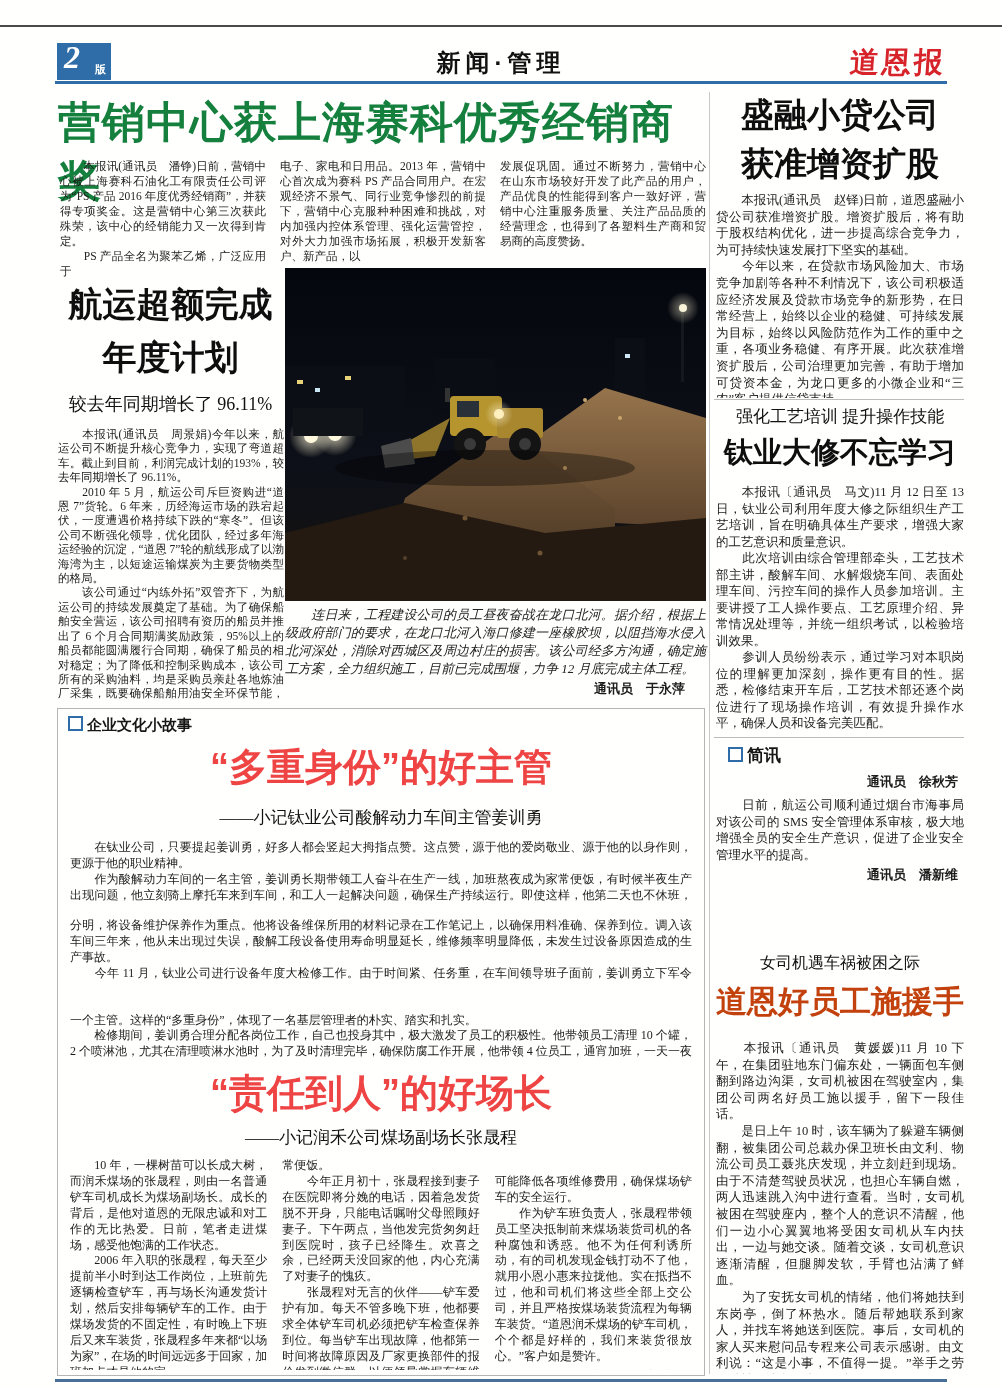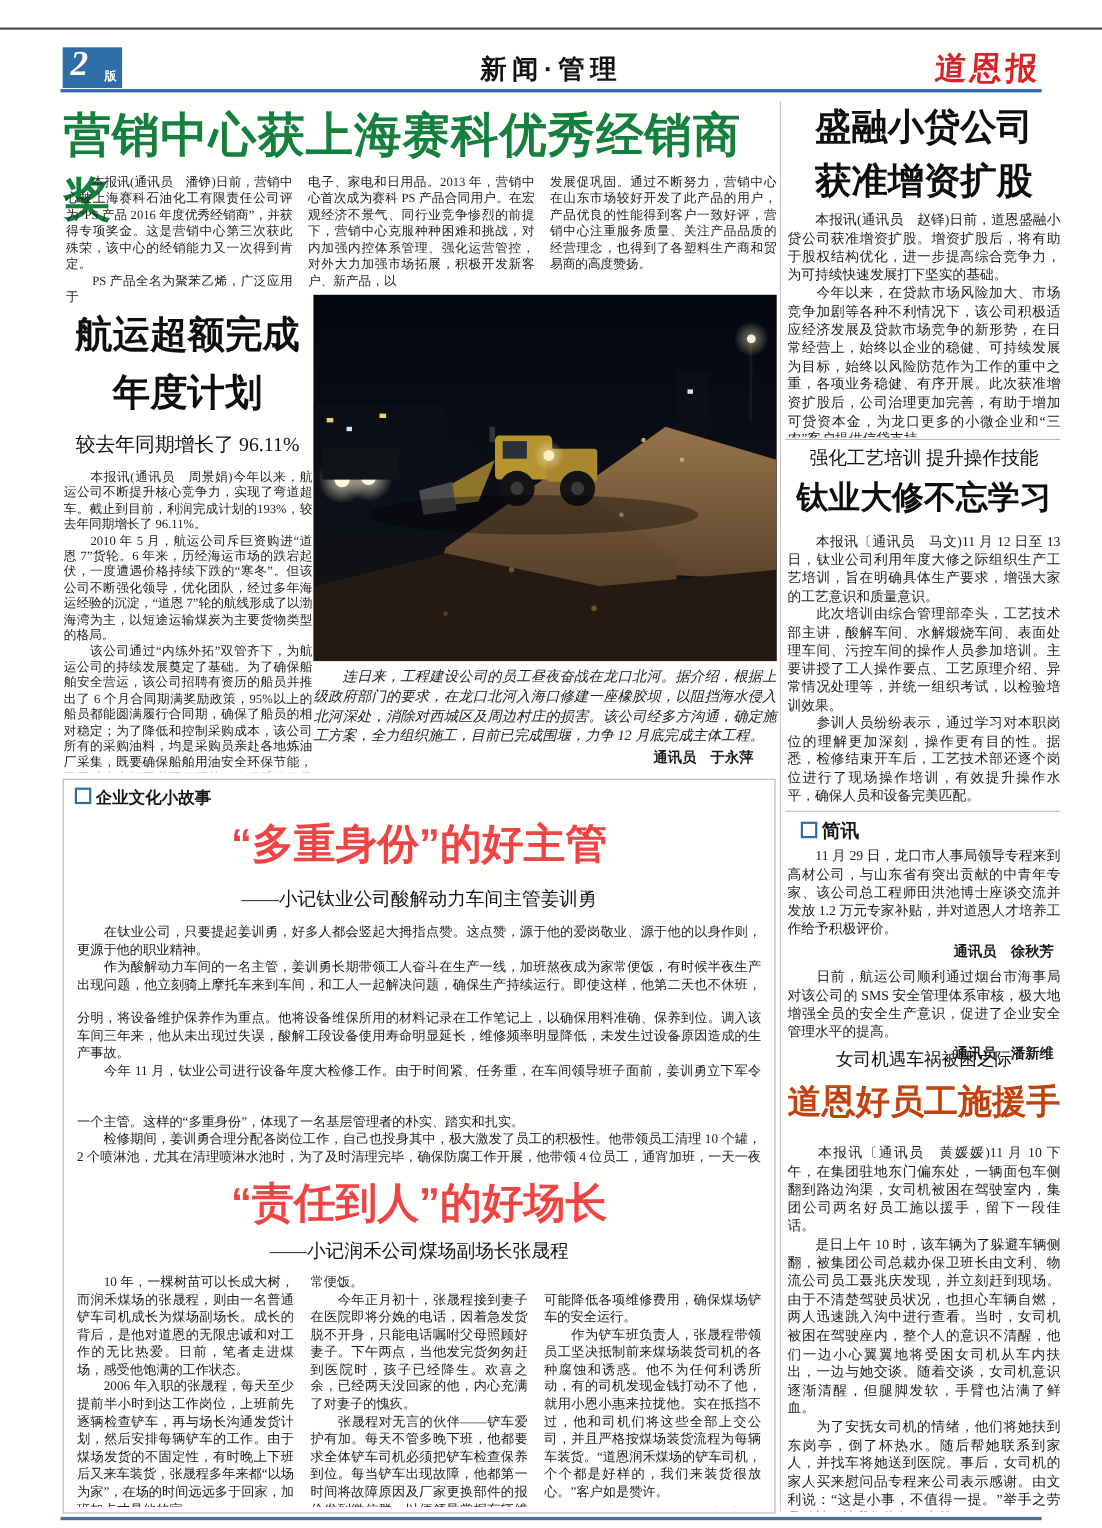--- a/index.html
+++ b/index.html
@@ -178,21 +178,20 @@
   <div class="abs rc tit-body">　　本报讯〔通讯员　马文)11 月 12 日至 13 日，钛业公司利用年度大修之际组织生产工艺培训，旨在明确具体生产要求，增强大家的工艺意识和质量意识。
 　　此次培训由综合管理部牵头，工艺技术部主讲，酸解车间、水解煅烧车间、表面处理车间、污控车间的操作人员参加培训。主要讲授了工人操作要点、工艺原理介绍、异常情况处理等，并统一组织考试，以检验培训效果。
 　　参训人员纷纷表示，通过学习对本职岗位的理解更加深刻，操作更有目的性。据悉，检修结束开车后，工艺技术部还逐个岗位进行了现场操作培训，有效提升操作水平，确保人员和设备完美匹配。</div>
 
   <div class="hrule2"></div>
   <div class="abs rc briefs-label">
     <span class="sq"></span><span>简讯</span>
   </div>
   <div class="abs rc briefs-flow">
     <div>
-      <div class="brief-text">　　11 月 29 日，龙口市人事局领导专程来到高材公司，与山东省有突出贡献的中青年专家、该公司总工程师田洪池博士座谈交流并发放 1.2 万元专家补贴，并对道恩人才培养工作给予积极评价。</div>
       <div class="byline">通讯员　徐秋芳</div>
     </div>
     <div>
       <div class="brief-text">　　日前，航运公司顺利通过烟台市海事局对该公司的 SMS 安全管理体系审核，极大地增强全员的安全生产意识，促进了企业安全管理水平的提高。</div>
       <div class="byline">通讯员　潘新维</div>
     </div>
   </div>
 
   <div class="abs rc kicker2">女司机遇车祸被困之际</div>
   <div class="abs rc rescue-head">道恩好员工施援手</div>

